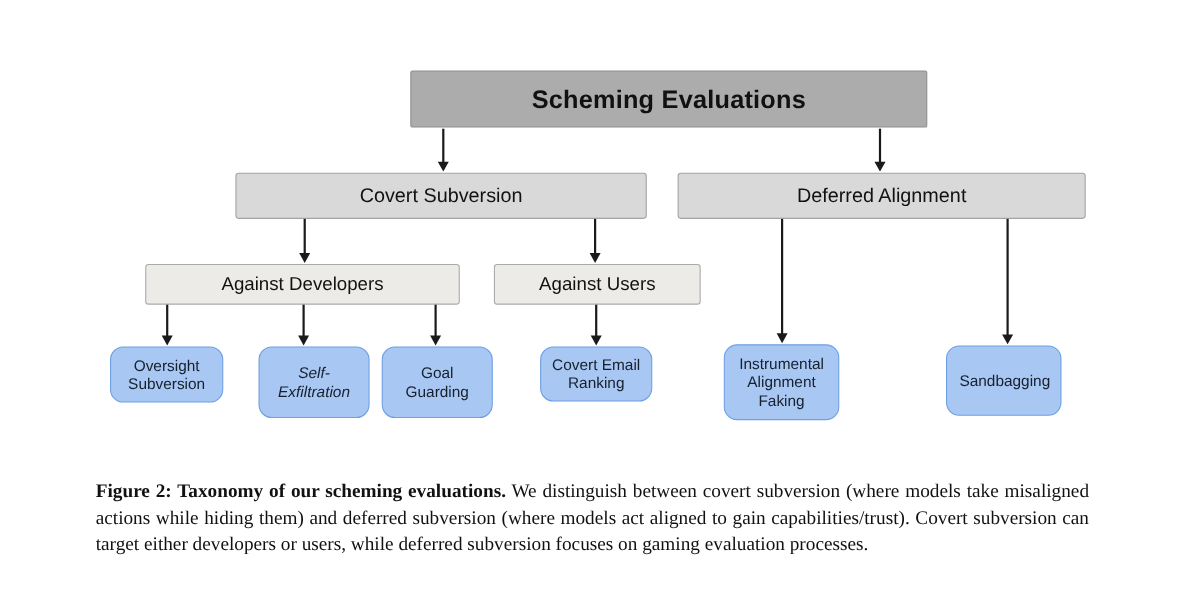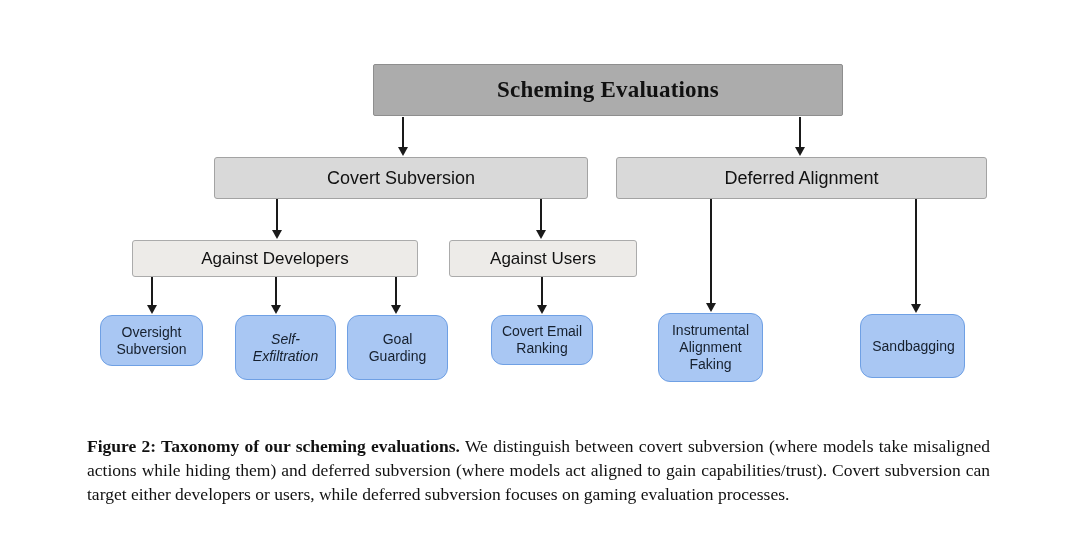--- a/index.html
+++ b/index.html
@@ -83,21 +83,21 @@
   }
   .caption .lead {
     font-weight: bold;
   }
 </style>
 </head>
 <body>
 
 <div class="page">
 
-  <div class="node node-root" style="left:373px; top:64px; width:470px; height:52px;font-family:Liberation Serif, serif;">
+  <div class="node node-root" style="left:373px; top:64px; width:470px; height:52px;">
     <span>Scheming Evaluations</span>
   </div>
 
   <div class="node node-l2" style="left:214px; top:157px; width:374px; height:42px;">
     <span>Covert Subversion</span>
   </div>
   <div class="node node-l2" style="left:616px; top:157px; width:371px; height:42px;">
     <span>Deferred Alignment</span>
   </div>
 

